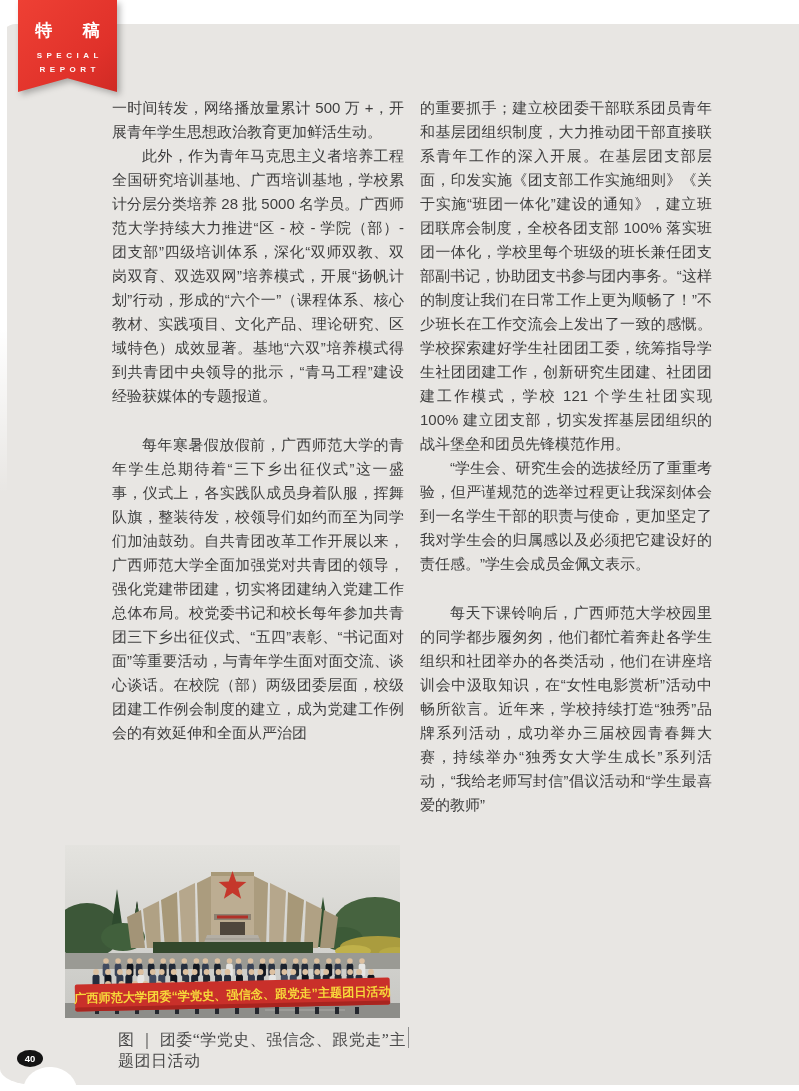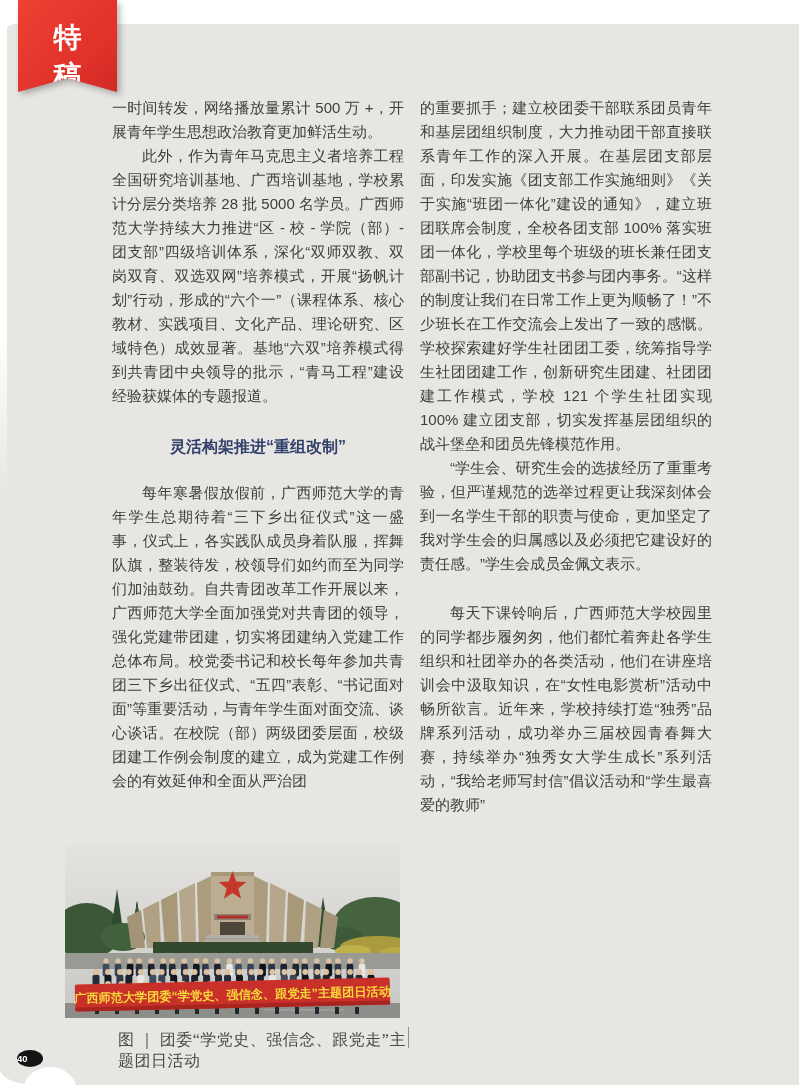--- a/index.html
+++ b/index.html
@@ -20,21 +20,21 @@
     border-radius:50% 50% 0 0 / 100% 100% 0 0;transform:rotate(4deg);
   }
   
   .badge{
     position:absolute;left:18px;top:0;width:99px;height:92px;
     background:linear-gradient(135deg,#ee4034 0%,#e0312a 70%,#cf2a24 100%);
     clip-path:polygon(0 0,100% 0,100% 100%,50% 85%,0 100%);
     text-align:center;color:#fff;z-index:5;
   }
   .badge-wrap{filter:drop-shadow(3px 3px 3px rgba(0,0,0,0.28));position:absolute;left:0;top:0;}
-  .badge-title{margin-top:19px;font-size:28px;font-weight:bold;letter-spacing:13px;padding-left:13px;}
+  .badge-title{margin-top:19px;font-size:17px;font-weight:bold;letter-spacing:13px;padding-left:13px;}
   .badge-sub{font-size:8px;font-weight:bold;letter-spacing:4.5px;padding-left:4.5px;margin-top:5px;opacity:.96;}
   .badge-sub.first{margin-top:9px;}
   
   .col{
     position:absolute;width:292px;top:96px;color:#3e3e3e;
     font-size:15px;line-height:24px;text-align:justify;
   }
   .col-left{left:112px;}
   .col-right{left:420px;}
   .para{margin:0;}
@@ -51,21 +51,21 @@
   .photo svg{display:block;width:100%;height:100%;}
   .caption{
     position:absolute;left:118px;top:1030px;width:292px;text-align:left;
     font-family:"Liberation Serif","DejaVu Serif",serif;font-size:16px;color:#4a4a4a;
     letter-spacing:.5px;
   }
   .caption-rule{position:absolute;left:408px;top:1027px;width:1px;height:21px;background:#8f8f8f;}
   .page-number{
     position:absolute;left:17px;top:1050px;width:26px;height:17px;border-radius:50%;
     background:#141414;color:#ffffff;font-size:9.5px;font-weight:bold;
-    display:flex;align-items:center;justify-content:flex-start;
+    display:flex;align-items:center;justify-content:center;
   }
 </style>
 </head>
 <body>
 
 <div class="page"></div>
 <div class="left-sliver"></div>
 <div class="corner-curl"></div>
 
 <div class="badge-wrap">
@@ -73,21 +73,20 @@
     <div class="badge-title">特 稿</div>
     <div class="badge-sub first">SPECIAL</div>
     <div class="badge-sub">REPORT</div>
   </div>
 </div>
 
 <div class="col col-left">
   <p class="para">一时间转发，网络播放量累计 500 万 +，开展青年学生思想政治教育更加鲜活生动。</p>
   <p class="para indent">此外，作为青年马克思主义者培养工程全国研究培训基地、广西培训基地，学校累计分层分类培养 28 批 5000 名学员。广西师范大学持续大力推进“区 - 校 - 学院（部）- 团支部”四级培训体系，深化“双师双教、双岗双育、双选双网”培养模式，开展“扬帆计划”行动，形成的“六个一”（课程体系、核心教材、实践项目、文化产品、理论研究、区域特色）成效显著。基地“六双”培养模式得到共青团中央领导的批示，“青马工程”建设经验获媒体的专题报道。</p>
   <div class="heading">
-    <div>灵活构架推进“重组改制”</div>
   </div>
   <p class="para indent">每年寒暑假放假前，广西师范大学的青年学生总期待着“三下乡出征仪式”这一盛事，仪式上，各实践队成员身着队服，挥舞队旗，整装待发，校领导们如约而至为同学们加油鼓劲。自共青团改革工作开展以来，广西师范大学全面加强党对共青团的领导，强化党建带团建，切实将团建纳入党建工作总体布局。校党委书记和校长每年参加共青团三下乡出征仪式、“五四”表彰、“书记面对面”等重要活动，与青年学生面对面交流、谈心谈话。在校院（部）两级团委层面，校级团建工作例会制度的建立，成为党建工作例会的有效延伸和全面从严治团</p>
 </div>
 
 <div class="col col-right">
   <p class="para">的重要抓手；建立校团委干部联系团员青年和基层团组织制度，大力推动团干部直接联系青年工作的深入开展。在基层团支部层面，印发实施《团支部工作实施细则》《关于实施“班团一体化”建设的通知》，建立班团联席会制度，全校各团支部 100% 落实班团一体化，学校里每个班级的班长兼任团支部副书记，协助团支书参与团内事务。“这样的制度让我们在日常工作上更为顺畅了！”不少班长在工作交流会上发出了一致的感慨。学校探索建好学生社团团工委，统筹指导学生社团团建工作，创新研究生团建、社团团建工作模式，学校 121 个学生社团实现 100% 建立团支部，切实发挥基层团组织的战斗堡垒和团员先锋模范作用。</p>
   <p class="para indent">“学生会、研究生会的选拔经历了重重考验，但严谨规范的选举过程更让我深刻体会到一名学生干部的职责与使命，更加坚定了我对学生会的归属感以及必须把它建设好的责任感。”学生会成员金佩文表示。</p>
   <div class="heading">
   </div>
   <p class="para indent">每天下课铃响后，广西师范大学校园里的同学都步履匆匆，他们都忙着奔赴各学生组织和社团举办的各类活动，他们在讲座培训会中汲取知识，在“女性电影赏析”活动中畅所欲言。近年来，学校持续打造“独秀”品牌系列活动，成功举办三届校园青春舞大赛，持续举办“独秀女大学生成长”系列活动，“我给老师写封信”倡议活动和“学生最喜爱的教师”</p>

